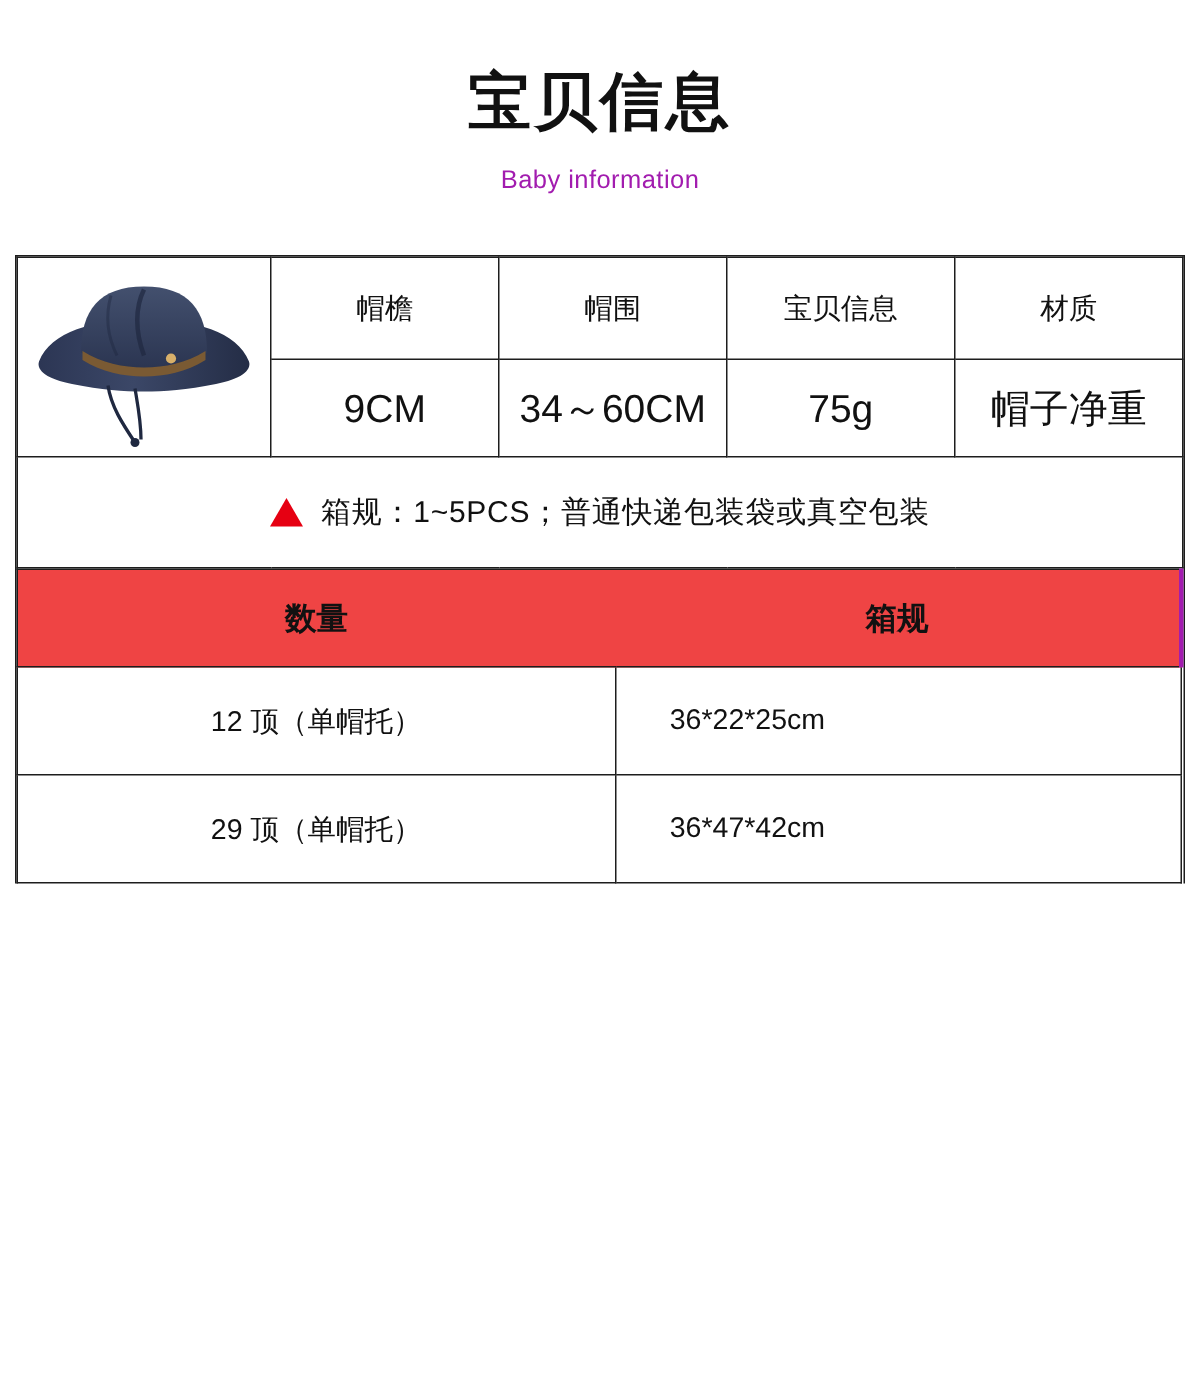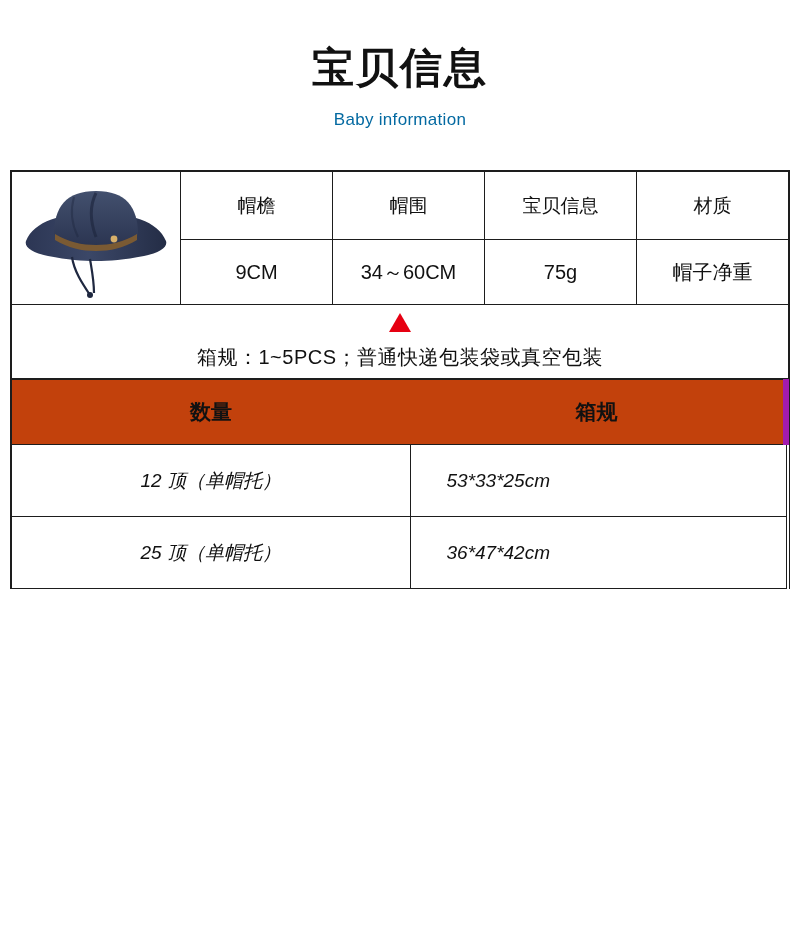--- a/index.html
+++ b/index.html
@@ -29,21 +29,21 @@
   .title-cn {
     font-size: 42px;
     font-weight: bold;
     letter-spacing: 2px;
     color: #111111;
     line-height: 1.15;
   }
   .title-en {
     margin-top: 18px;
     font-size: 17px;
-    color: #0369a1;
+    color: #a21caf;
     letter-spacing: 0.3px;
   }
 
   
   .table-wrap {
     margin: 40px 10px 0 10px;
     border: 1px solid #1d1d1d;
     border-bottom: none;
     box-sizing: border-box;
   }
@@ -63,21 +63,21 @@
   }
 
   
   .spec-img-cell {
     width: 168px;
     padding: 0;
     background: #ffffff;
     position: relative;
   }
   .spec-head td { height: 67px; font-size: 19px; margin-top: 37px; }
-  .spec-val td  { height: 64px; font-size: 20px; }
+  .spec-val td  { height: 64px; font-size: 26px; }
 
   .hat {
     width: 160px;
     height: 122px;
     position: relative;
     margin: 0 auto;
   }
   .hat svg { display: block; }
 
   
@@ -85,49 +85,48 @@
     height: 73px;
     font-size: 20px;
     text-align: center;
     letter-spacing: 0.5px;
   }
   .warn-inner {
     display: flex;
     align-items: center;
     justify-content: center;
     gap: 12px;
-    flex-direction: column;
   }
   .warn-tri {
     width: 0;
     height: 0;
     border-left: 11px solid transparent;
     border-right: 11px solid transparent;
     border-bottom: 19px solid #e60012;
     position: relative;
     flex: none;
   }
 
   
   .yellow-row td {
-    background: #c2410c;
+    background: #ef4444;
     height: 64px;
     font-size: 21px;
     font-weight: bold;
     border-left: none;
     border-right: none;
   }
   .yellow-row td:first-child { border-left: 1px solid #1d1d1d; }
-  .yellow-row td:last-child  { border-right: 6px solid #a21caf; }
+  .yellow-row td:last-child  { border-right: 3px solid #a21caf; }
 
   .col-qty  { width: 398px; }
   .col-spec { width: auto; }
 
   
-  .data-row td { height: 71px; font-size: 19px; font-style: italic; }
+  .data-row td { height: 71px; font-size: 19px; }
   .data-row td.qty  { text-align: center; }
   .data-row td.spec { text-align: left; padding-left: 36px; line-height: 1.5; }
   .data-row.tall td { height: 88px; }
 </style>
 </head>
 <body>
 
 <div class="page">
 
   <div class="header">
@@ -196,23 +195,23 @@
 
     <table>
       <tbody>
         <tr class="yellow-row">
           <td class="col-qty">数量</td>
           <td class="col-spec">箱规</td>
         </tr>
 
         <tr class="data-row">
           <td class="qty col-qty">12 顶（单帽托）</td>
-          <td class="spec col-spec">53*33*25cm</td>
+          <td class="spec col-spec">36*22*25cm</td>
         </tr>
         <tr class="data-row">
-          <td class="qty col-qty">25 顶（单帽托）</td>
+          <td class="qty col-qty">29 顶（单帽托）</td>
           <td class="spec col-spec">36*47*42cm</td>
         </tr>
       </tbody>
     </table>
 
   </div>
 </div>
 
 </body></html>

